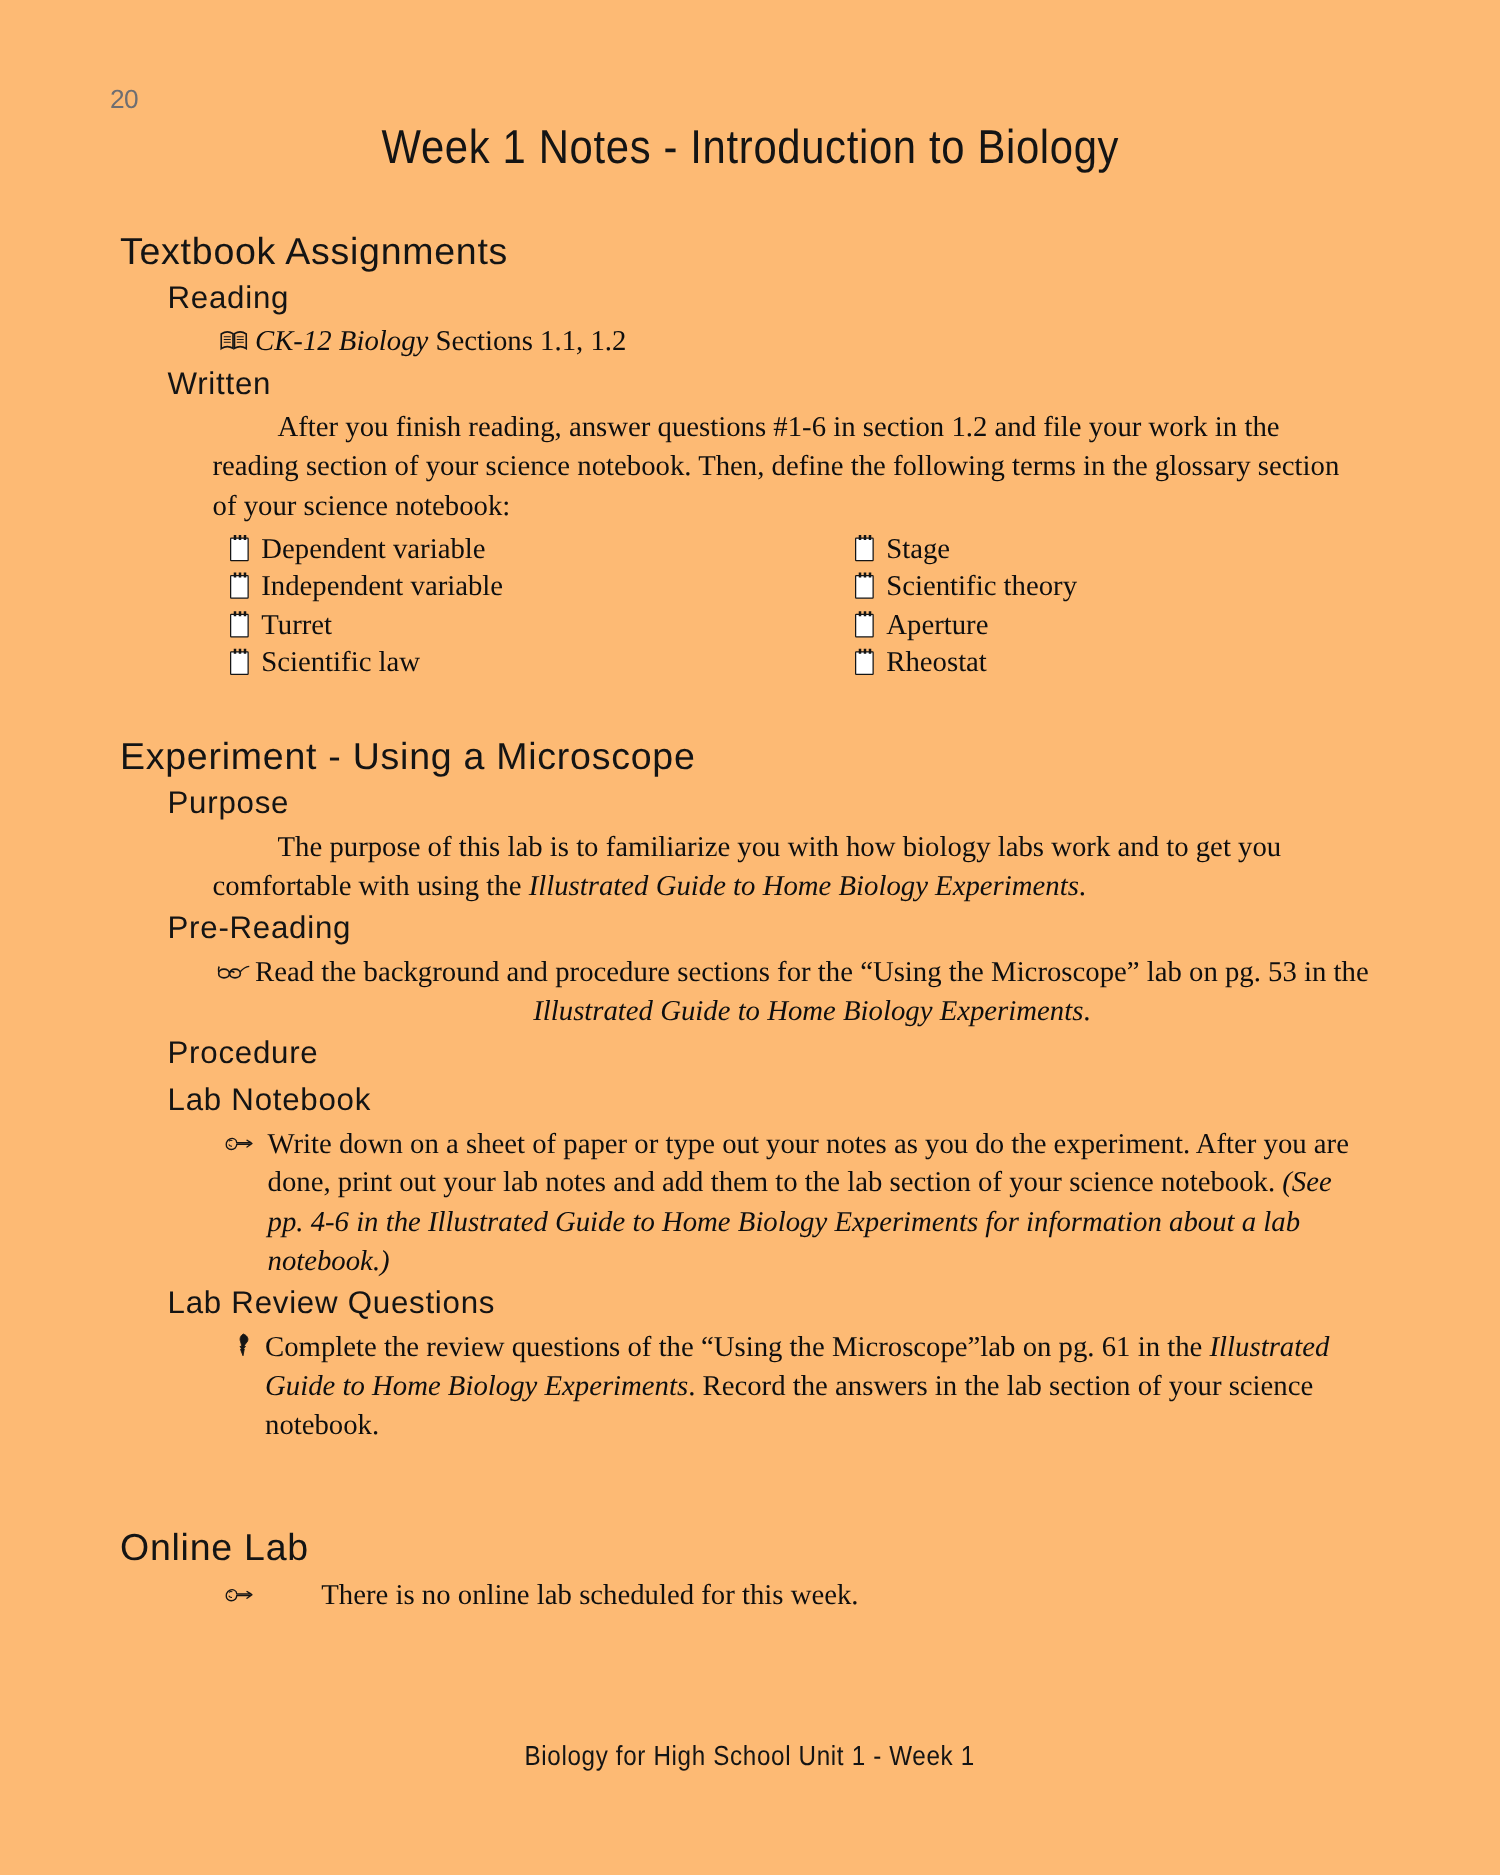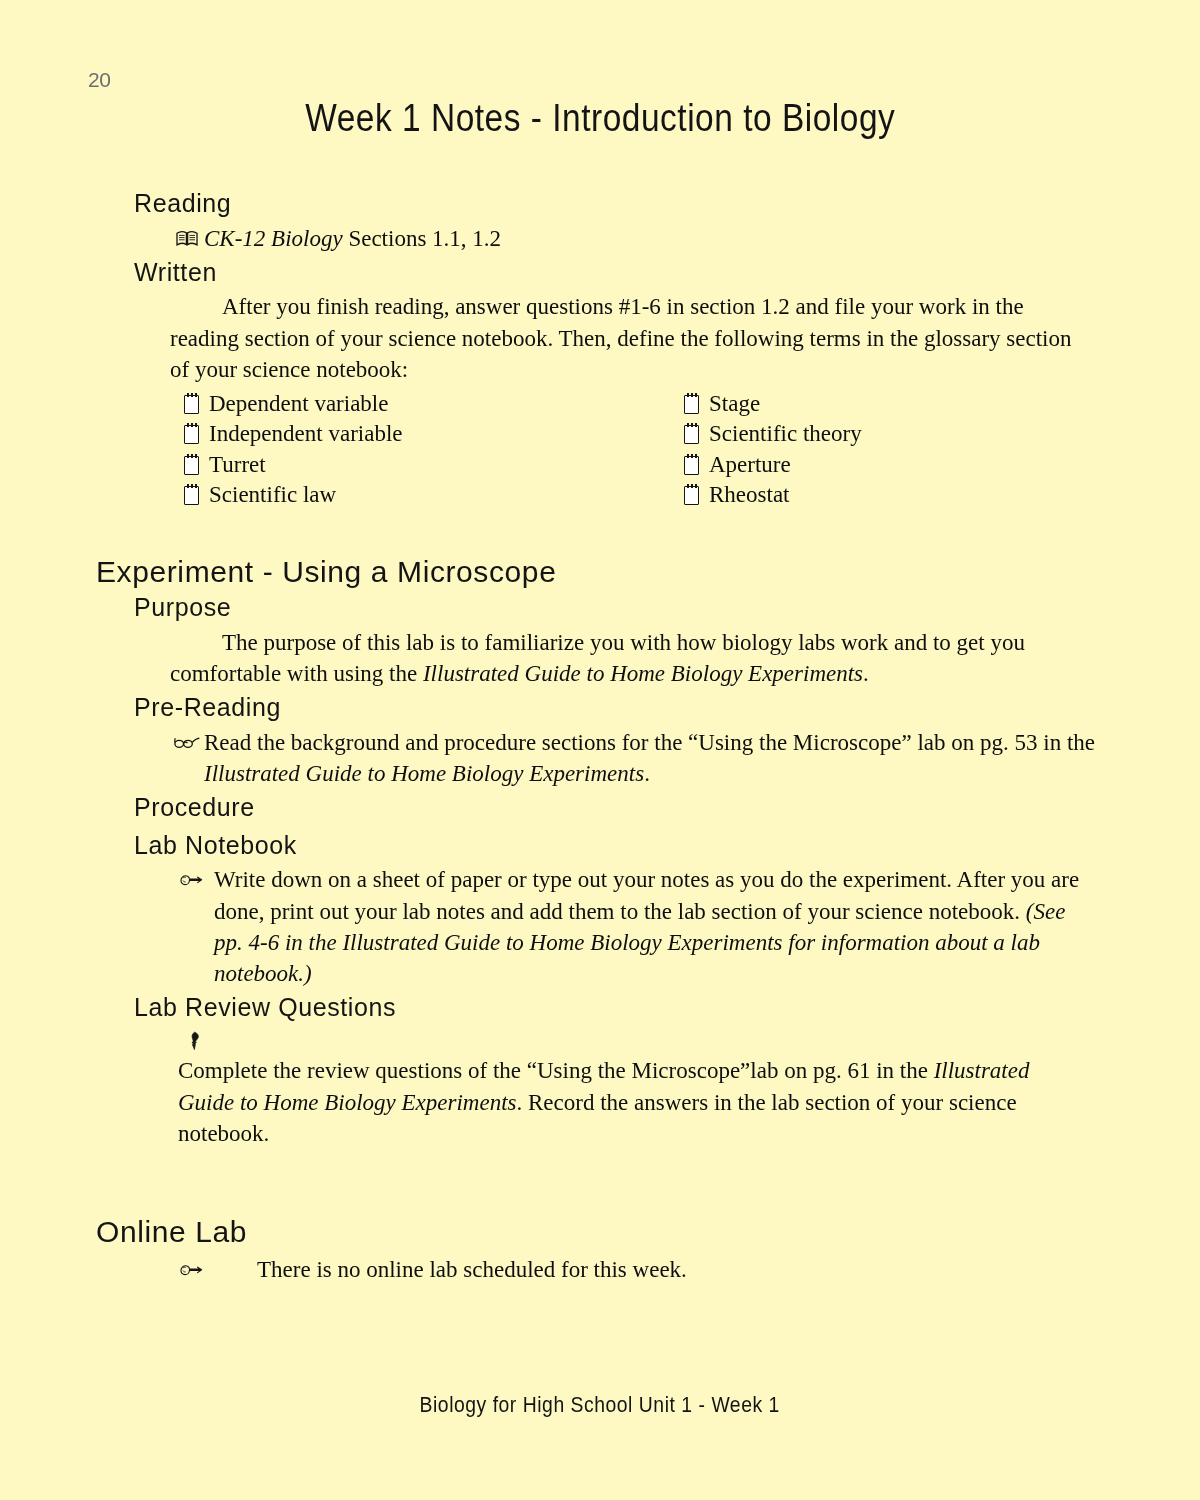--- a/index.html
+++ b/index.html
@@ -4,21 +4,21 @@
 <style>
   html, body {
     margin: 0;
     padding: 0;
     background: #ffffff;
   }
   .page {
     position: relative;
     width: 1200px;
     height: 1500px;
-    background: #fef9c3;
+    background: #fdba74;
     overflow: hidden;
     font-family: "Liberation Serif", "DejaVu Serif", serif;
     color: #0e0e0e;
   }
 
   
   .page-number {
     position: absolute;
     left: 88px;
     top: 68px;
@@ -186,20 +186,23 @@
 <div class="page">
 
   <div class="page-number">20</div>
 
   <div class="doc-title">
     <span class="hand">Week 1 Notes - Introduction to Biology</span>
   </div>
 
   <div class="content">
 
+    <h1 class="sec">
+      <span class="hand">Textbook Assignments</span>
+    </h1>
     <div class="sp-xs"></div>
 
     <h2 class="sub">
       <span class="hand">Reading</span>
     </h2>
     <div class="sp-xs"></div>
 
     <div class="bullet-row" style="margin-left:74px;">
       <span class="glyph">
         <svg class="icon-svg" width="22" height="17" viewBox="0 0 22 17" aria-hidden="true">
@@ -276,21 +279,21 @@
     <div class="para-block">
       <p class="body indent-first"><span>The purpose of this lab is to familiarize you with how biology labs work and to get you comfortable with using the </span><i>Illustrated Guide to Home Biology Experiments</i><span>.</span></p>
     </div>
     <div class="sp-xs"></div>
 
     <h2 class="sub">
       <span class="hand">Pre-Reading</span>
     </h2>
     <div class="sp-xs"></div>
 
-    <div class="bullet-row" style="margin-left:74px; width:925px;">
+    <div class="bullet-row" style="margin-left:74px; width:925px;text-align:center;">
       <span class="glyph">
         <svg class="icon-svg" width="26" height="16" viewBox="0 0 26 16" aria-hidden="true">
           <ellipse cx="5.2" cy="8.8" rx="4.3" ry="3.5" fill="none" stroke="#151515" stroke-width="1.3"></ellipse>
           <ellipse cx="14.0" cy="8.8" rx="4.3" ry="3.5" fill="none" stroke="#151515" stroke-width="1.3"></ellipse>
           <path d="M9.5 8.1 C10.6 6.9 12.4 6.9 13.5 8.1" fill="none" stroke="#151515" stroke-width="1.2"></path>
           <path d="M18.2 7.4 C20.6 4.6 23.2 3.4 25.4 3.1" fill="none" stroke="#151515" stroke-width="1.2"></path>
           <path d="M0.9 7.6 C0.6 5.6 0.8 4.2 1.4 3.2" fill="none" stroke="#151515" stroke-width="1.2"></path>
         </svg>
       </span>
       <span class="btext"><span>Read the background and procedure sections for the “Using the Microscope” lab on pg. 53 in the </span><i>Illustrated Guide to Home Biology Experiments</i><span>.</span></span>
@@ -321,21 +324,21 @@
       </span>
       <span class="btext"><span>Write down on a sheet of paper or type out your notes as you do the experiment. After you are done, print out your lab notes and add them to the lab section of your science notebook. </span><i>(See pp. 4-6 in the Illustrated Guide to Home Biology Experiments for information about a lab notebook.)</i><span></span></span>
     </div>
     <div class="sp-xs"></div>
 
     <h2 class="sub">
       <span class="hand">Lab Review Questions</span>
     </h2>
     <div class="sp-xs"></div>
 
-    <div class="bullet-row" style="margin-left:82px; width:890px;flex-direction:column;">
+    <div class="bullet-row" style="margin-left:82px; width:890px;">
       <span class="glyph">
         <svg class="icon-svg" width="16" height="20" viewBox="0 0 16 20" aria-hidden="true">
           <path d="M7.6 1.2 C5.2 2.6 4.6 5.0 5.4 7.2 C6.0 8.9 6.4 10.2 6.1 11.4
                    L5.0 11.0 L6.4 13.2 L5.4 13.4 L7.4 18.6 L8.4 13.2 L7.6 13.2
                    L9.4 11.2 L8.2 11.4 C8.6 10.0 9.6 8.8 10.6 7.6
                    C12.2 5.6 11.2 2.4 7.6 1.2 Z" fill="#151515" stroke="#151515" stroke-width="0.7" stroke-linejoin="round"></path>
         </svg>
       </span>
       <span class="btext"><span>Complete the review questions of the “Using the Microscope”lab on pg. 61 in the </span><i>Illustrated Guide to Home Biology Experiments</i><span>. Record the answers in the lab section of your science notebook.</span></span>
     </div>

